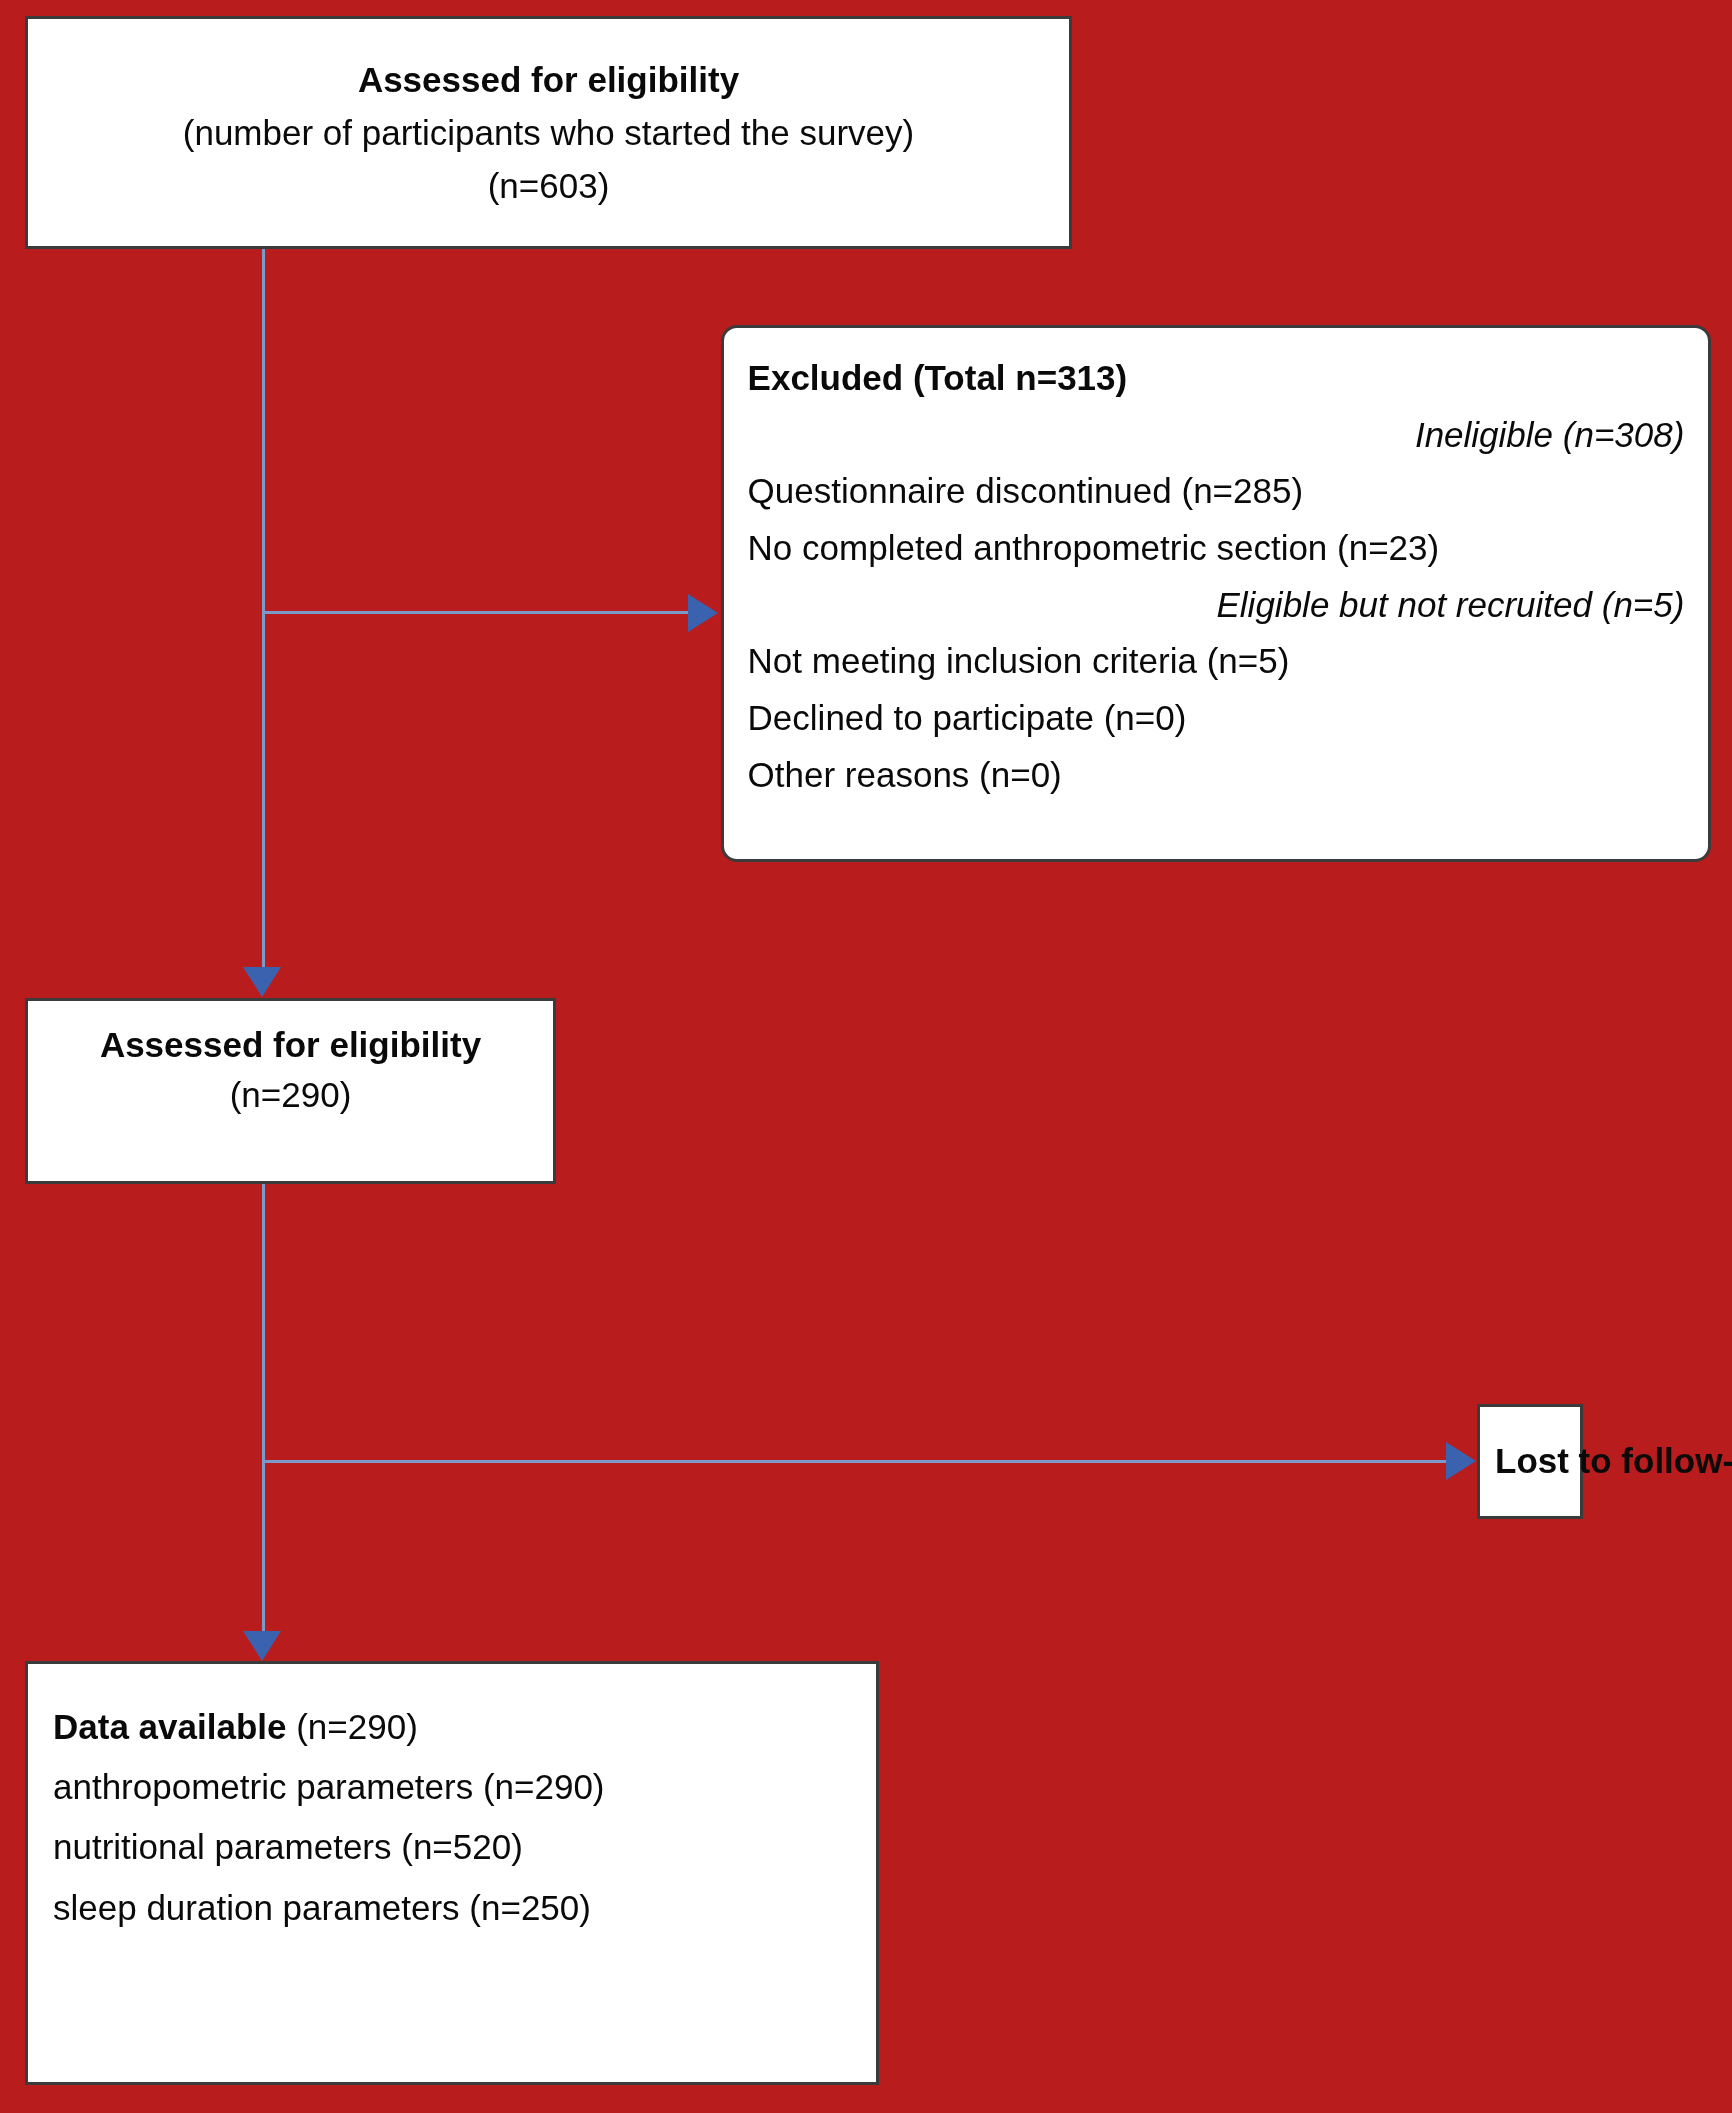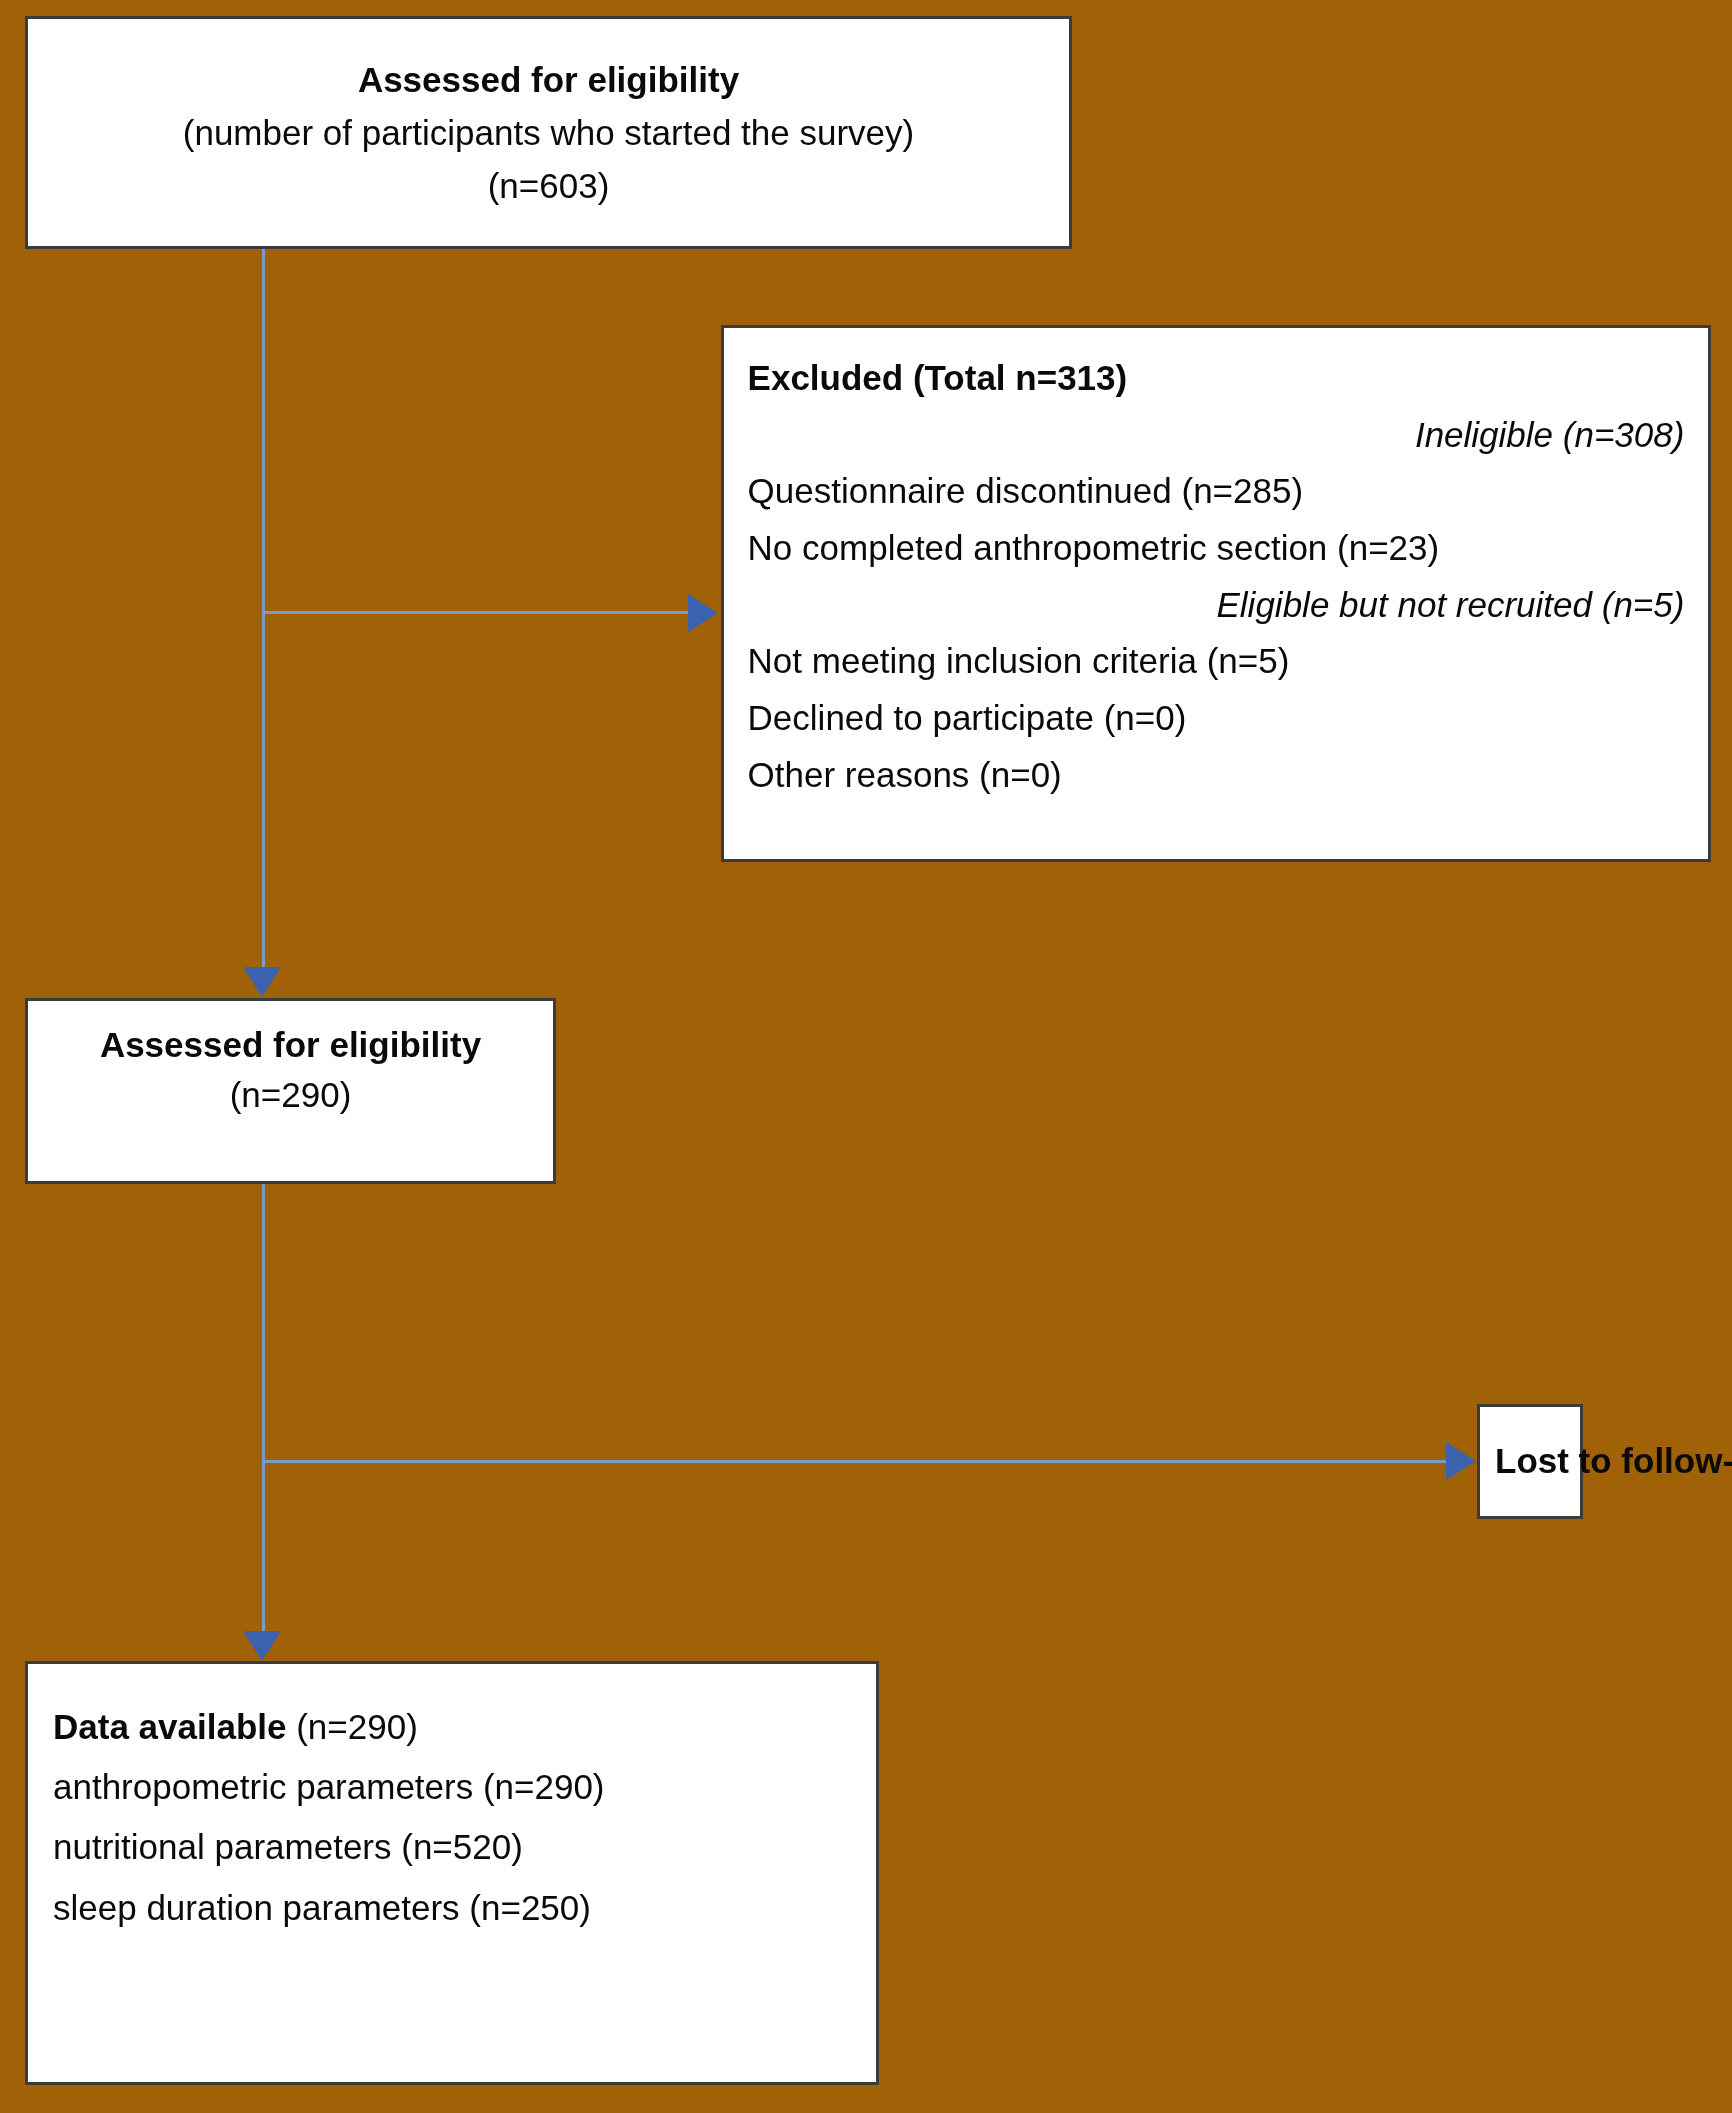--- a/index.html
+++ b/index.html
@@ -4,21 +4,21 @@
 <style>
   html, body {
     margin: 0;
     padding: 0;
     background: #ffffff;
   }
   #canvas {
     position: relative;
     width: 1733px;
     height: 2113px;
-    background: #a16207;
+    background: #b91c1c;
     font-family: "Liberation Sans", sans-serif;
     overflow: hidden;
   }
 
   
   .box {
     position: absolute;
     box-sizing: border-box;
     border: 3.4px solid #3b3b3b;
     background: #ffffff;
@@ -40,20 +40,21 @@
   #box-eligibility-top {
     left: 25px; top: 16px; width: 1047px; height: 233px;
     padding: 0 22px;
   }
   #box-eligibility-top .line { font-size: 35px; line-height: 1.52; }
 
   #box-excluded {
     left: 721px; top: 325px; width: 990px; height: 537px;
     padding: 22px 23.6px;
     justify-content: flex-start;
+    border-radius: 16px;
   }
   #box-excluded .line { font-size: 35px; line-height: 1.62; }
   #box-excluded .hdr { text-align: left; }
   #box-excluded .ind { text-align: right; font-style: italic; }
 
   #box-eligibility-mid {
     left: 25px; top: 998px; width: 531px; height: 186px;
     padding: 0 17px;
     justify-content: flex-start;
   }

